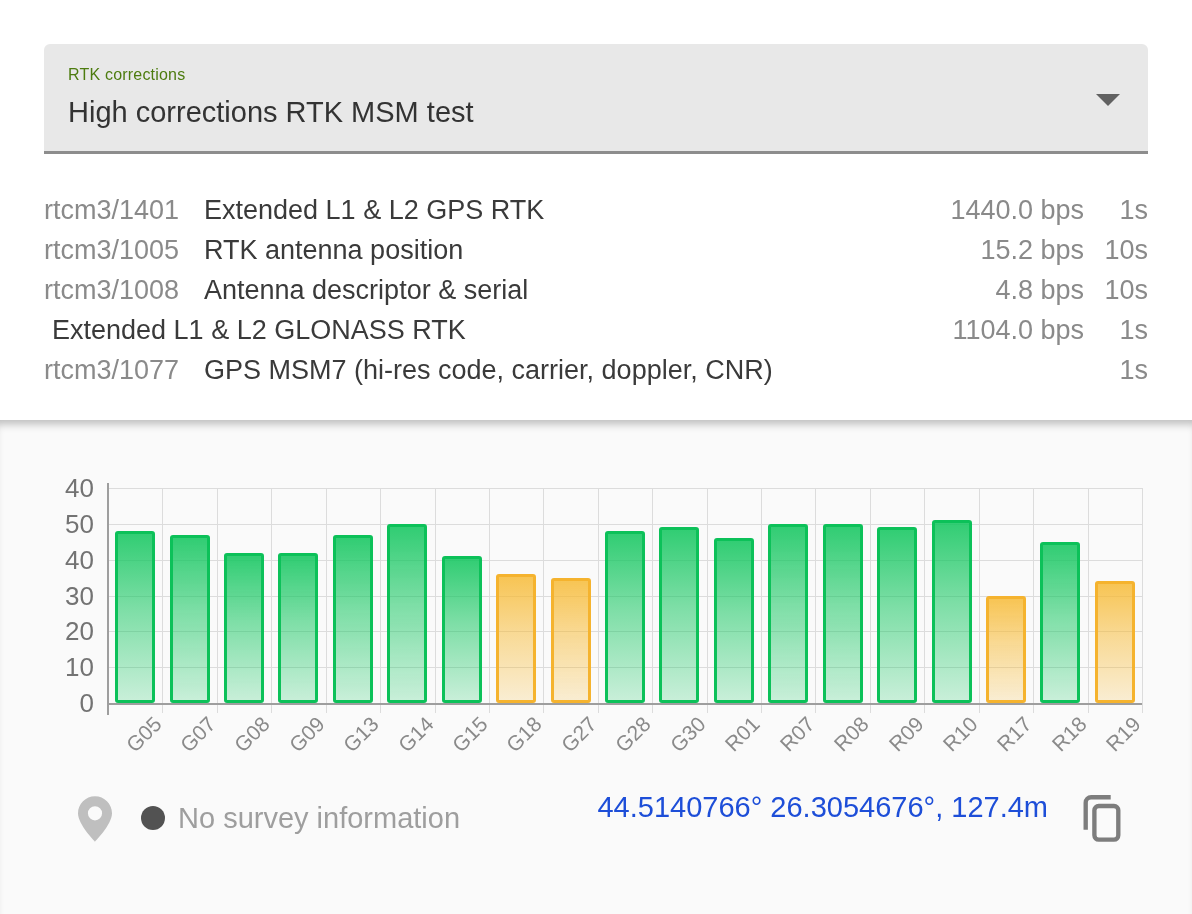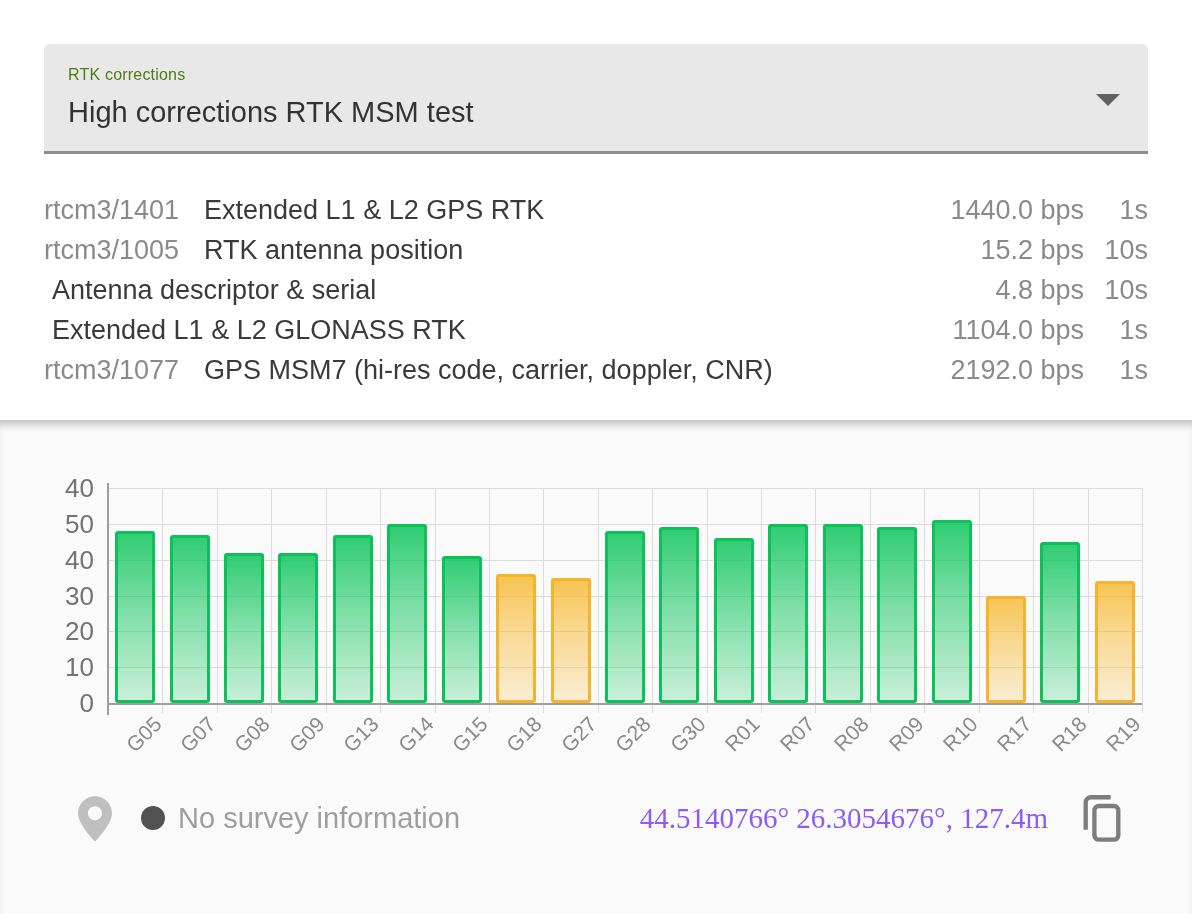--- a/index.html
+++ b/index.html
@@ -72,21 +72,21 @@
   
   .pin-icon{position:absolute;left:78px;top:376px;}
   .status-dot{
     position:absolute;left:141px;top:386px;width:24px;height:24px;
     border-radius:50%;background:#525252;
   }
   .survey-text{
     position:absolute;left:178px;top:382px;font-size:29px;color:#9e9e9e;
   }
   .coords-text{
-    position:absolute;right:144px;top:382px;font-size:29px;color:#8b5cf6;font-family:Liberation Serif, serif;
+    position:absolute;right:144px;top:371px;font-size:29px;color:#1d4ed8;
   }
   .copy-btn{
     position:absolute;left:1080px;top:374px;width:44px;height:50px;
     background:none;border:none;padding:0;cursor:pointer;
   }
 </style>
 </head>
 <body>
 
 <div class="dropdown">
@@ -102,33 +102,33 @@
     <span class="msg-rate">1440.0 bps</span>
     <span class="msg-interval">1s</span>
   </div>
   <div class="msg-row">
     <span class="msg-id">rtcm3/1005</span>
     <span class="msg-name">RTK antenna position</span>
     <span class="msg-rate">15.2 bps</span>
     <span class="msg-interval">10s</span>
   </div>
   <div class="msg-row">
+    <span class="msg-id">rtcm3/1008</span>
     <span class="msg-name">Antenna descriptor &amp; serial</span>
     <span class="msg-rate">4.8 bps</span>
     <span class="msg-interval">10s</span>
   </div>
   <div class="msg-row">
     <span class="msg-name">Extended L1 &amp; L2 GLONASS RTK</span>
     <span class="msg-rate">1104.0 bps</span>
     <span class="msg-interval">1s</span>
   </div>
   <div class="msg-row">
     <span class="msg-id">rtcm3/1077</span>
     <span class="msg-name">GPS MSM7 (hi-res code, carrier, doppler, CNR)</span>
-    <span class="msg-rate">2192.0 bps</span>
     <span class="msg-interval">1s</span>
   </div>
 </div>
 
 <div class="chart-panel">
   <div class="plot" id="plot">
       <div class="hline baseline" style="top: 215px;"></div>
       <div class="ylab" style="top: 200px;">0</div>
       <div class="hline" style="top: 179.167px;"></div>
       <div class="ylab" style="top: 164.167px;">10</div>

